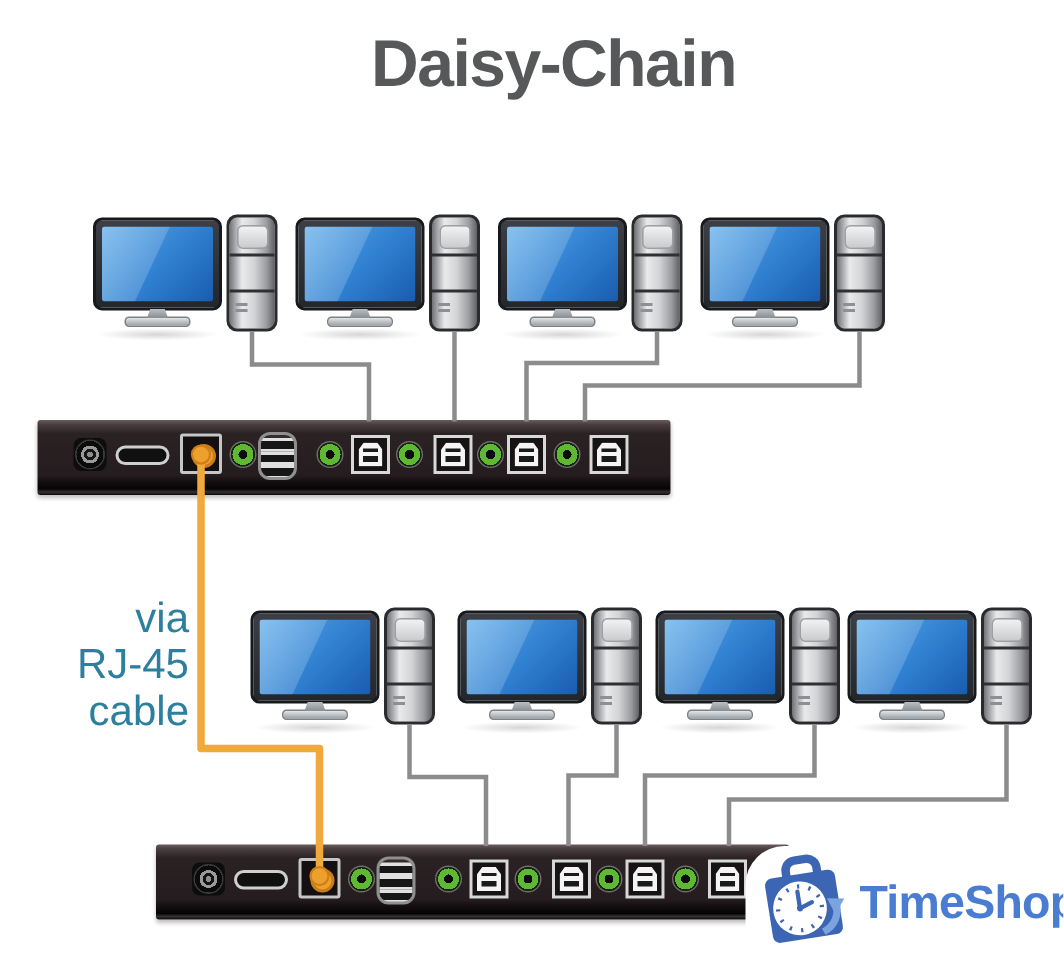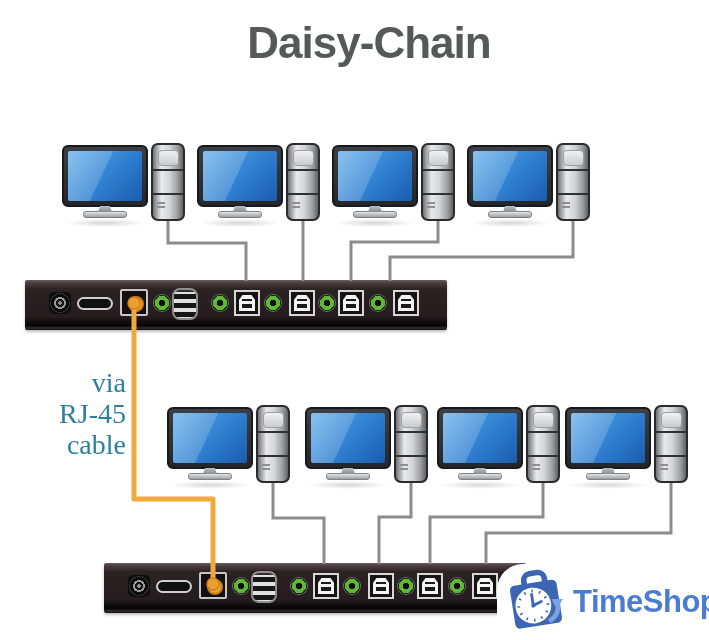--- a/index.html
+++ b/index.html
@@ -10,22 +10,22 @@
   }
   *{margin:0;padding:0;box-sizing:border-box;}
   body{background:#ffffff;font-family:"Liberation Sans",sans-serif;}
   .stage{position:relative;width:709px;height:640px;background:#fff;overflow:hidden;}
 
   
   .title{position:absolute;top:18px;left:4px;width:100%;text-align:center;
     font-size:44px;font-weight:bold;color:var(--title-gray);letter-spacing:-1px;padding-left:21px;}
 
   
-  .cable-label{position:absolute;top:367px;left:14px;width:112px;text-align:right;
-    font-size:28px;line-height:31px;color:var(--label-teal);white-space:pre-line;font-family:Liberation Serif, serif;}
+  .cable-label{position:absolute;top:396px;left:14px;width:112px;text-align:right;
+    font-size:28px;line-height:31px;color:var(--label-teal);white-space:pre-line;}
 
   
   .computer{position:absolute;width:127px;height:84px;}
   .monitor{position:absolute;left:0;top:2px;width:86px;height:62px;
     background:linear-gradient(180deg,#3c4046,#23262a);
     border:2px solid #17191c;border-radius:6px;padding:4px;}
   .screen{width:100%;height:100%;border-radius:2px;
     background:
       linear-gradient(115deg,rgba(255,255,255,.30) 0%,rgba(255,255,255,.18) 46%,rgba(255,255,255,0) 47%),
       linear-gradient(135deg,var(--screen-blue-light) 0%,#2f7fd0 55%,var(--screen-blue-dark) 100%);}

